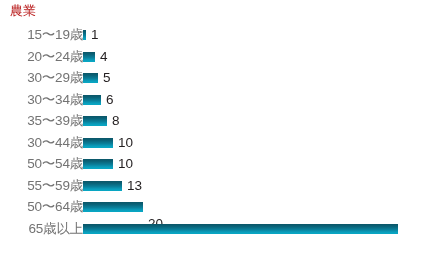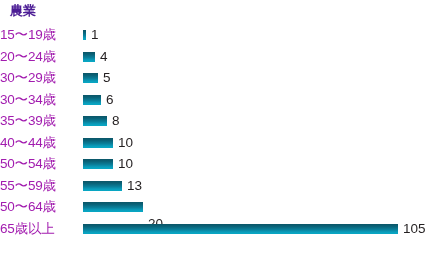--- a/index.html
+++ b/index.html
@@ -22,24 +22,24 @@
     height: 280px;
     background: #ffffff;
   }
 
   
   #chart-title {
     position: absolute;
     left: 10px;
     top: 3px;
     font-size: 13px;
-    font-weight: bold;
+    font-weight: normal;
     line-height: 16px;
     letter-spacing: 0px;
-    color: #4c1d95;
+    color: #b91c1c;
     white-space: nowrap;
   }
 
   
   #plot-area {
     position: absolute;
     left: 0;
     top: 24px;
     width: 440px;
   }
@@ -51,23 +51,23 @@
   }
 
   
   .cat-label {
     position: absolute;
     left: 0;
     top: 0;
     width: 83px;
     height: 21.5px;
     line-height: 21.5px;
-    text-align: left;
+    text-align: right;
     font-size: 13.5px;
-    color: #a21caf;
+    color: #737373;
     white-space: nowrap;
     letter-spacing: -0.2px;
   }
 
   
   .bar-wrap {
     position: absolute;
     left: 83px;
     top: 0;
     height: 21.5px;
@@ -136,21 +136,21 @@
         </div>
       </div>
       <div class="bar-row">
         <div class="cat-label">35〜39歳</div>
         <div class="bar-wrap">
           <div class="bar" style="width: 24px;"></div>
           <div class="bar-value" style="left: 24px;">8</div>
         </div>
       </div>
       <div class="bar-row">
-        <div class="cat-label">40〜44歳</div>
+        <div class="cat-label">30〜44歳</div>
         <div class="bar-wrap">
           <div class="bar" style="width: 30px;"></div>
           <div class="bar-value" style="left: 30px;">10</div>
         </div>
       </div>
       <div class="bar-row">
         <div class="cat-label">50〜54歳</div>
         <div class="bar-wrap">
           <div class="bar" style="width: 30px;"></div>
           <div class="bar-value" style="left: 30px;">10</div>
@@ -167,18 +167,17 @@
         <div class="cat-label">50〜64歳</div>
         <div class="bar-wrap">
           <div class="bar" style="width: 60px;"></div>
           <div class="bar-value" style="left: 60px; margin-top: 17px;">20</div>
         </div>
       </div>
       <div class="bar-row">
         <div class="cat-label">65歳以上</div>
         <div class="bar-wrap">
           <div class="bar" style="width: 315px;"></div>
-          <div class="bar-value" style="left: 315px;">105</div>
         </div>
       </div>
     </div>
 
 </div>
 
 </body></html>

